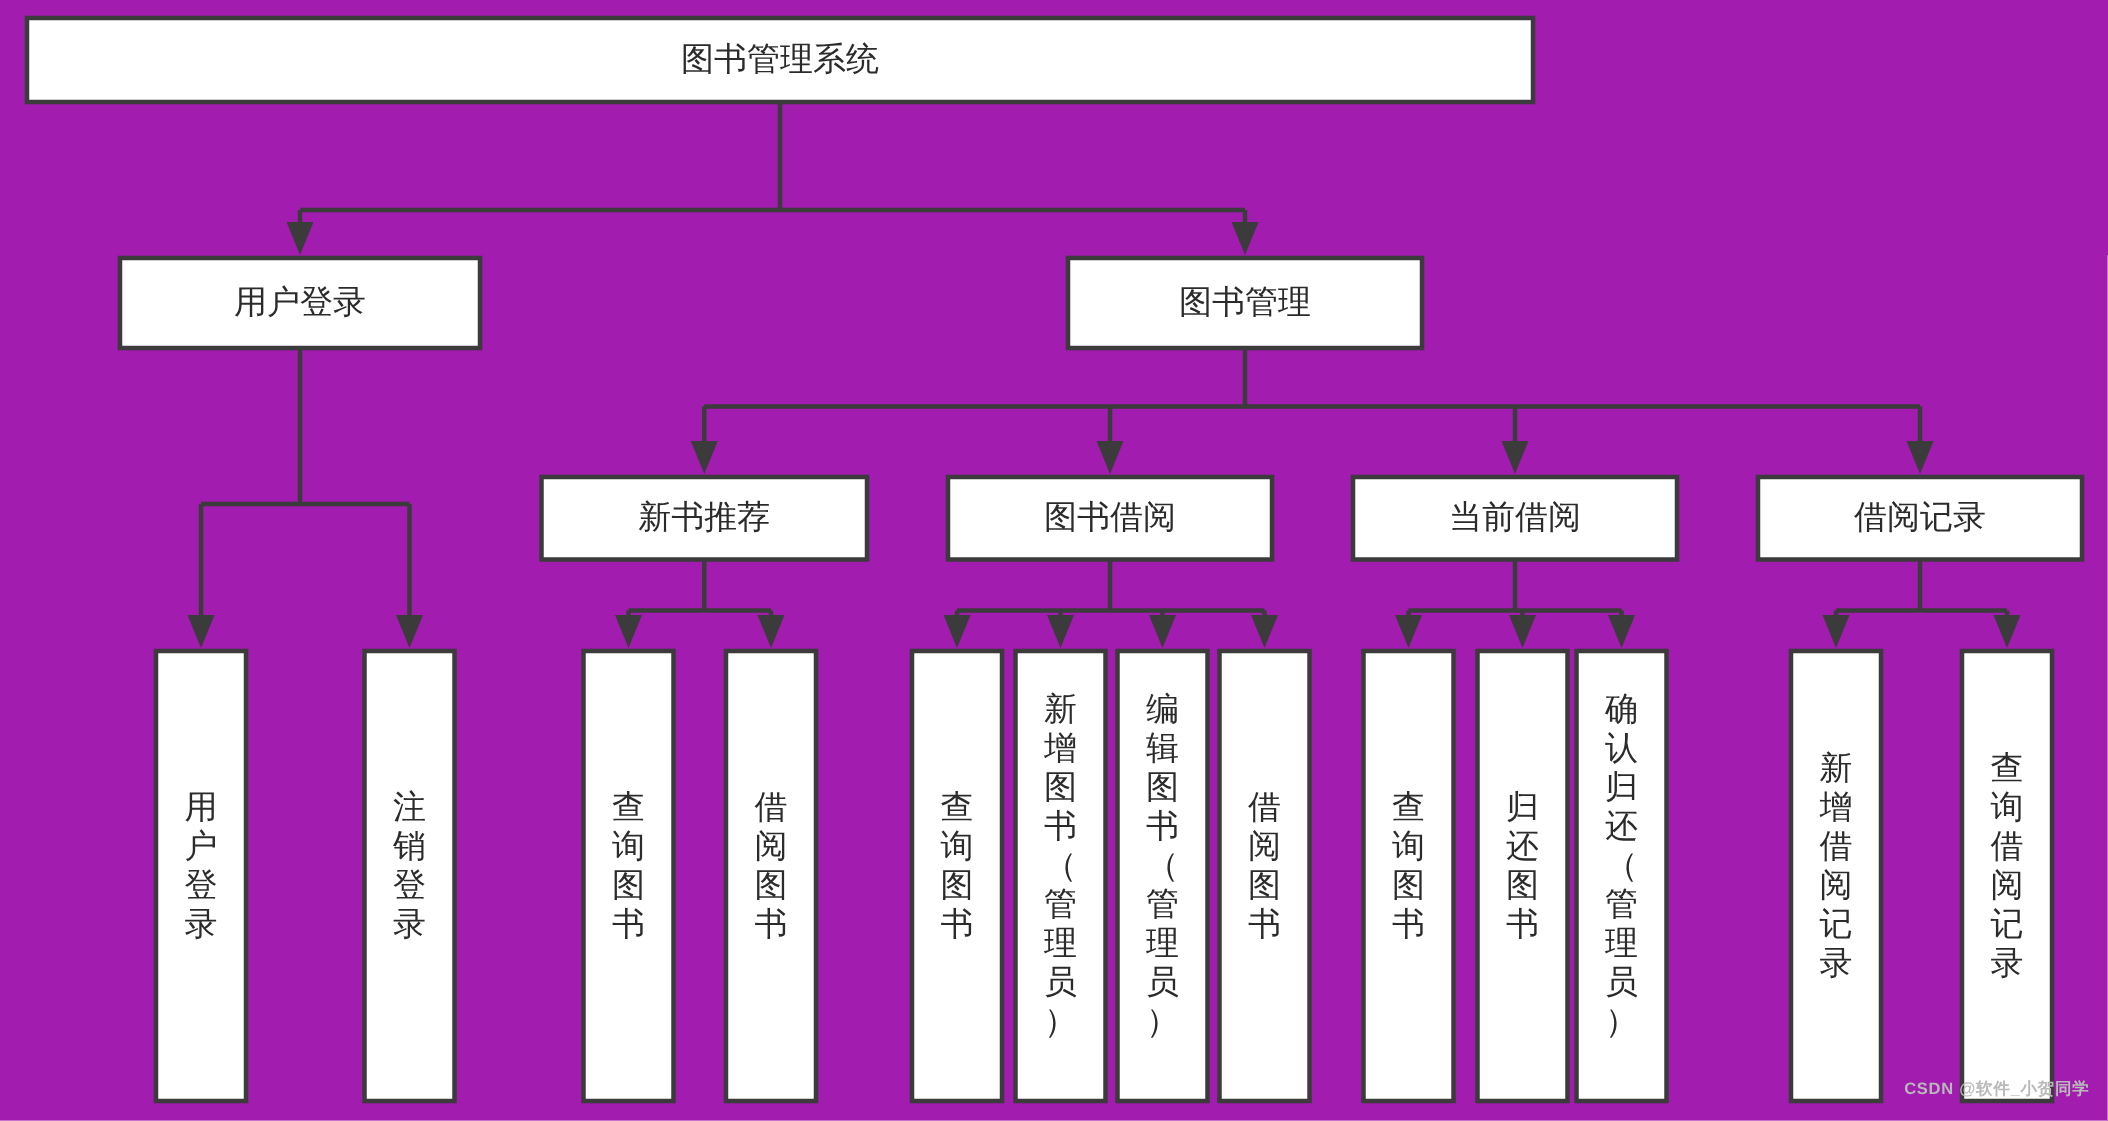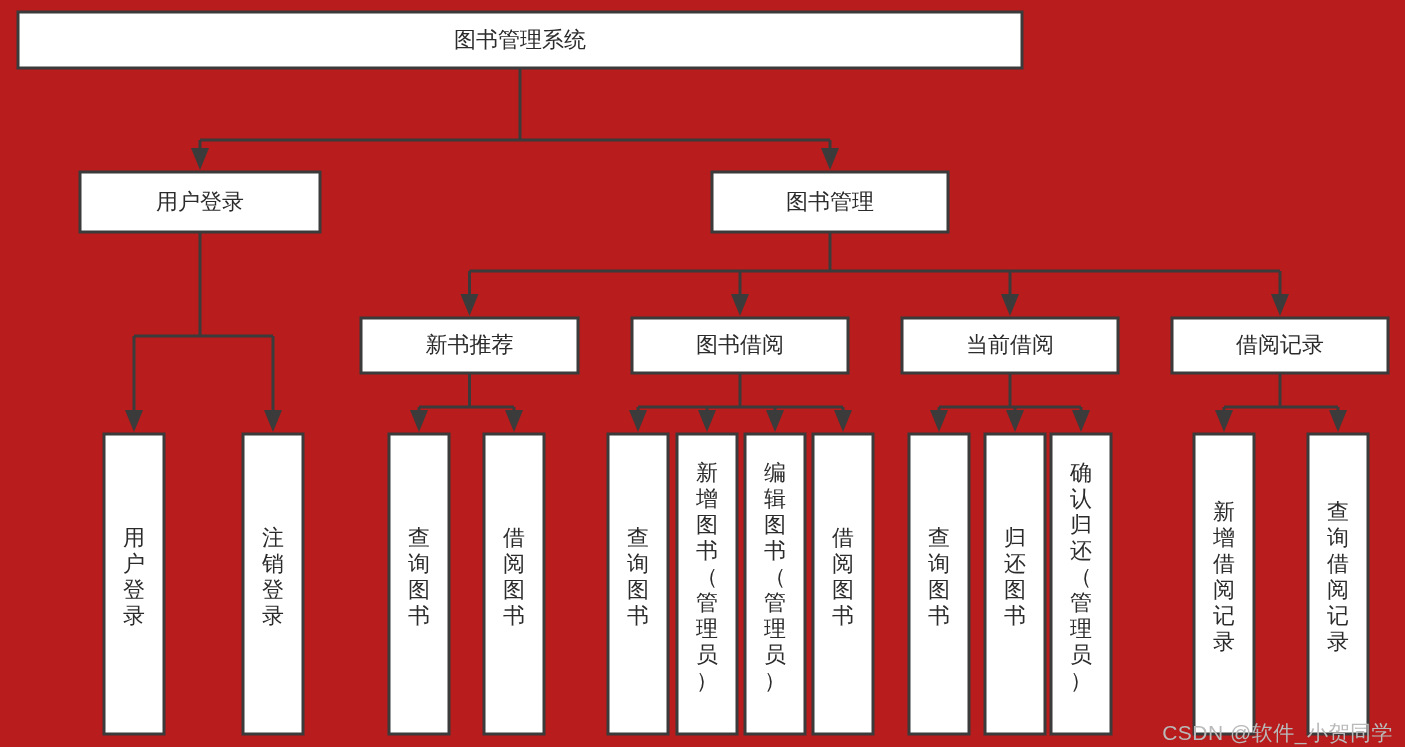--- a/index.html
+++ b/index.html
@@ -11,21 +11,21 @@
   body {
     width: 1405px;
     height: 747px;
     font-family: "Liberation Sans", "DejaVu Sans", sans-serif;
     overflow: hidden;
   }
   #diagram-root {
     position: relative;
     width: 1405px;
     height: 747px;
-    background: #b91c1c;
+    background: #a21caf;
   }
   svg.diagram-canvas {
     position: absolute;
     left: 0;
     top: 0;
     width: 1405px;
     height: 747px;
     display: block;
   }
   .node-box {
@@ -52,27 +52,28 @@
   }
   .node-label-vertical {
     fill: #2b2b2b;
     font-family: "Liberation Sans", "DejaVu Sans", sans-serif;
     font-size: 22px;
     text-anchor: middle;
   }
   .watermark {
     position: absolute;
     right: 12px;
-    bottom: 0;
+    bottom: 14px;
     color: #b9b9b9;
-    font-size: 21px;
+    font-size: 11px;
     font-family: "Liberation Sans", "DejaVu Sans", sans-serif;
     white-space: nowrap;
     letter-spacing: 0.5px;
     user-select: none;
+    font-weight: bold;
   }
 </style>
 </head>
 <body>
 
 <div id="diagram-root">
   <svg class="diagram-canvas" id="diagram-canvas" viewBox="0 0 1405 747" xmlns="http://www.w3.org/2000/svg">
       <g>
         <line x1="520" y1="68" x2="520" y2="140" class="connector"></line>
         <line x1="200" y1="140" x2="830" y2="140" class="connector"></line>

